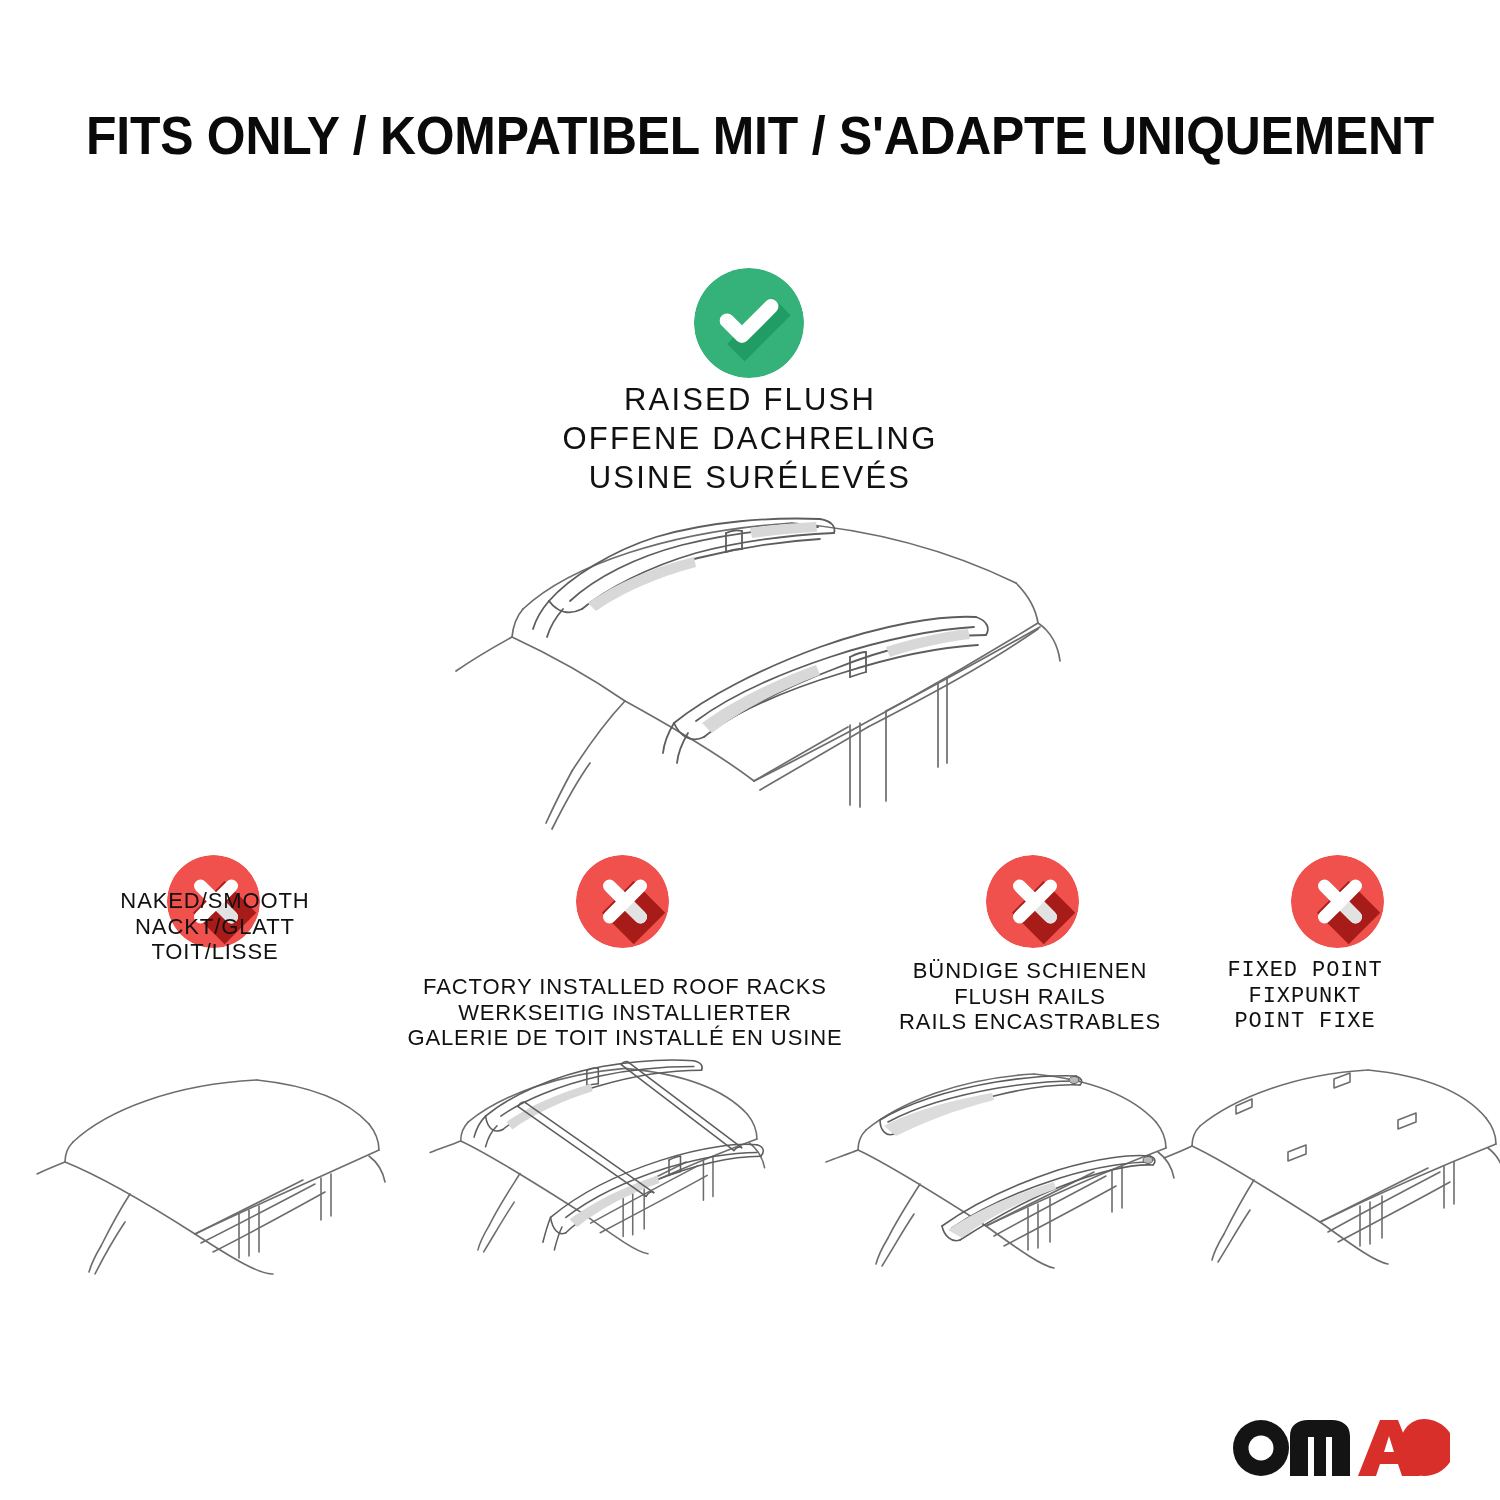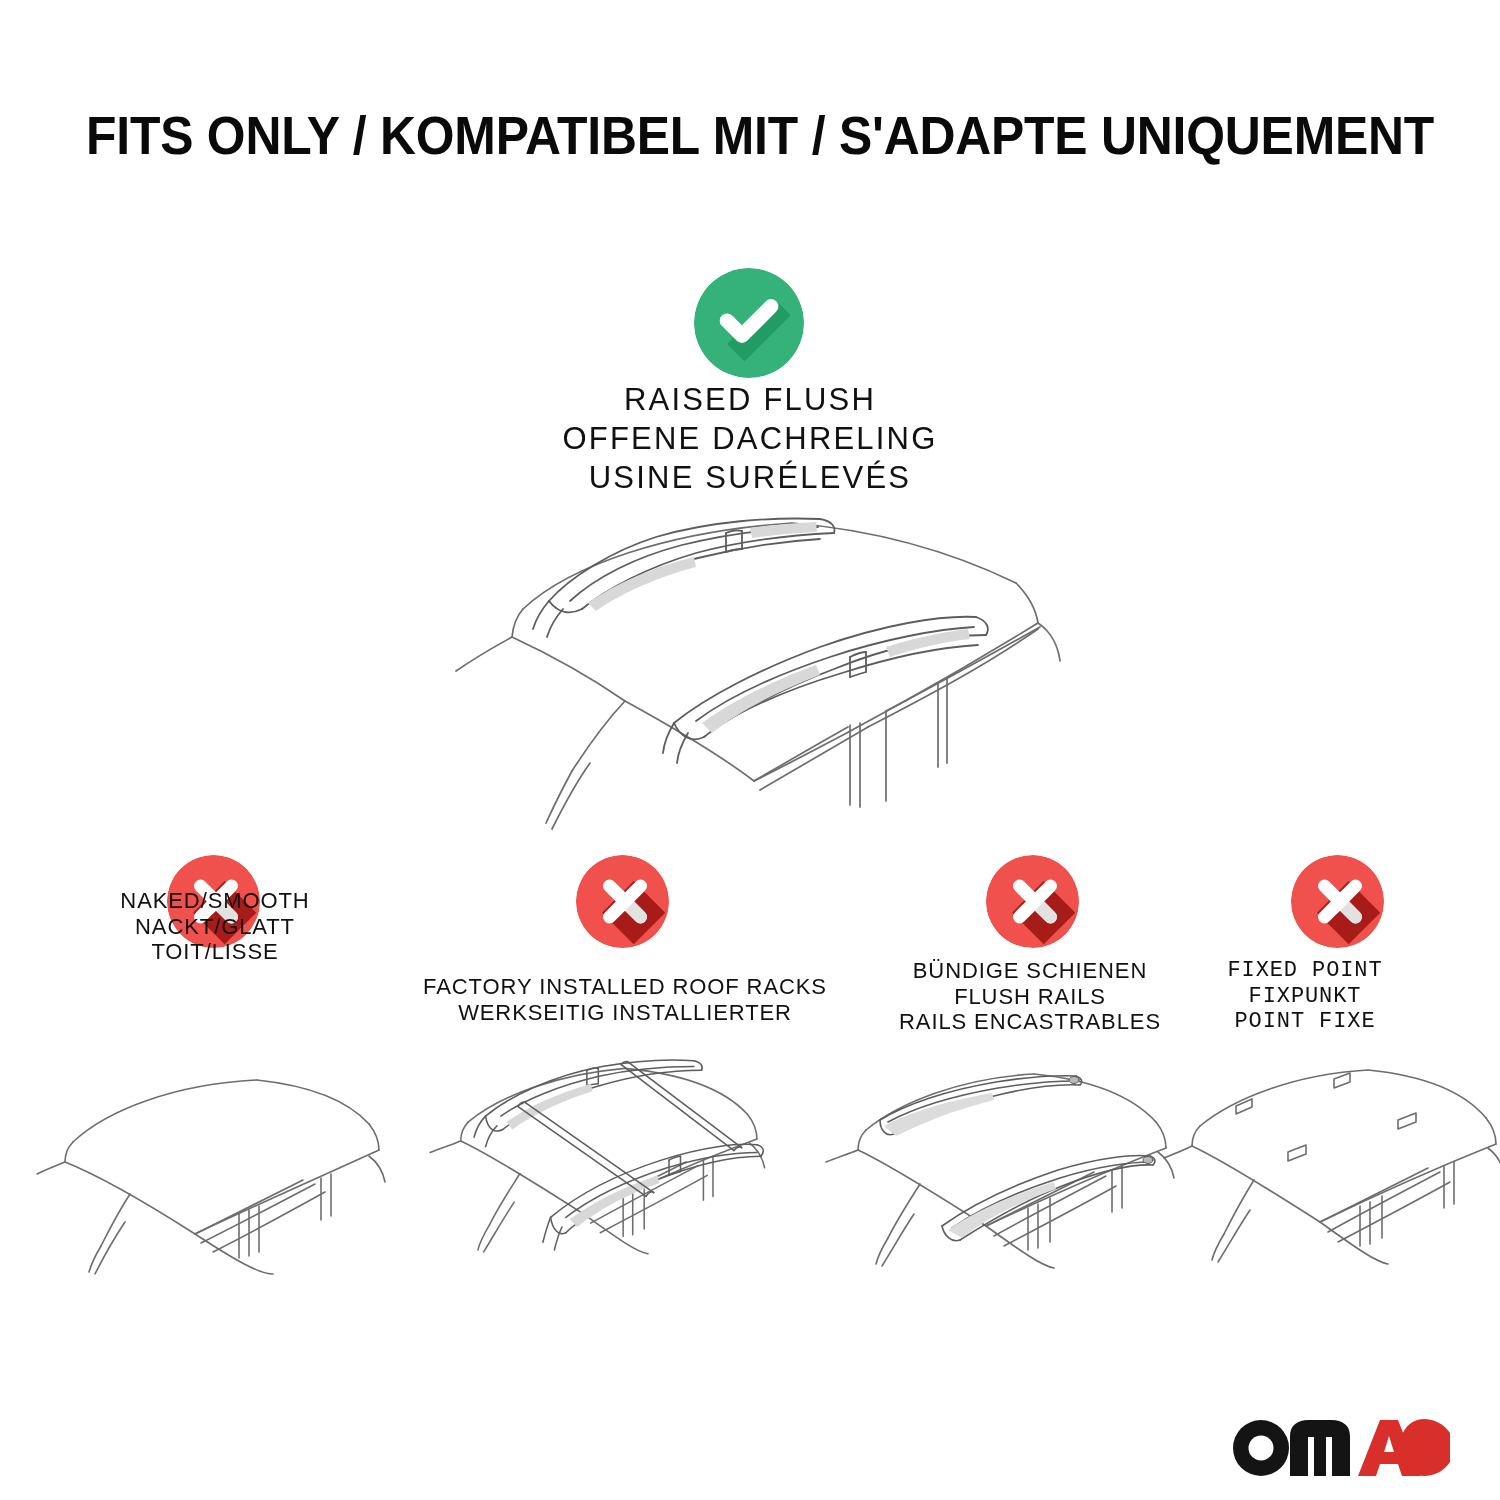--- a/index.html
+++ b/index.html
@@ -270,20 +270,21 @@
     <svg viewBox="0 0 100 100" xmlns="http://www.w3.org/2000/svg">
       <circle cx="50" cy="50" r="50" fill="#f0514d"></circle>
       <path d="M50 40 L62 28 L96 62 L62 96 L28 62 Z" fill="#9e1513" opacity="0.9"></path>
       <path d="M62.6 50 L74.3 38.3 a7 7 0 0 0 -9.9 -9.9 L52.7 40.1 L41 28.4 a7 7 0 0 0 -9.9 9.9 L42.8 50 L31.1 61.7 a7 7 0 0 0 9.9 9.9 L52.7 59.9 L64.4 71.6 a7 7 0 0 0 9.9 -9.9 Z" fill="#ffffff"></path>
       <path d="M52.7 59.9 L64.4 71.6 a7 7 0 0 0 9.9 -9.9 L62.6 50 Z" fill="#e2e2e2"></path>
     </svg>
   </div>
   <div class="col-caption">
     <div>FACTORY INSTALLED ROOF RACKS</div>
     <div>WERKSEITIG INSTALLIERTER</div>
+    <div>GALERIE DE TOIT INSTALLÉ EN USINE</div>
   </div>
   <div class="col-illustration">
     <svg viewBox="0 0 390 225" xmlns="http://www.w3.org/2000/svg">
       <g fill="none" stroke="#6d6d6d" stroke-width="1.6" stroke-linecap="round" stroke-linejoin="round">
 
         <path d="M52 70 C86 42 146 20 216 14"></path>
         <path d="M216 14 C280 20 322 38 344 62"></path>
         <path d="M344 62 C352 72 354 80 354 88"></path>
         <path d="M52 70 C46 76 44 84 44 90"></path>
         <path d="M44 90 C74 104 122 134 172 166"></path>

